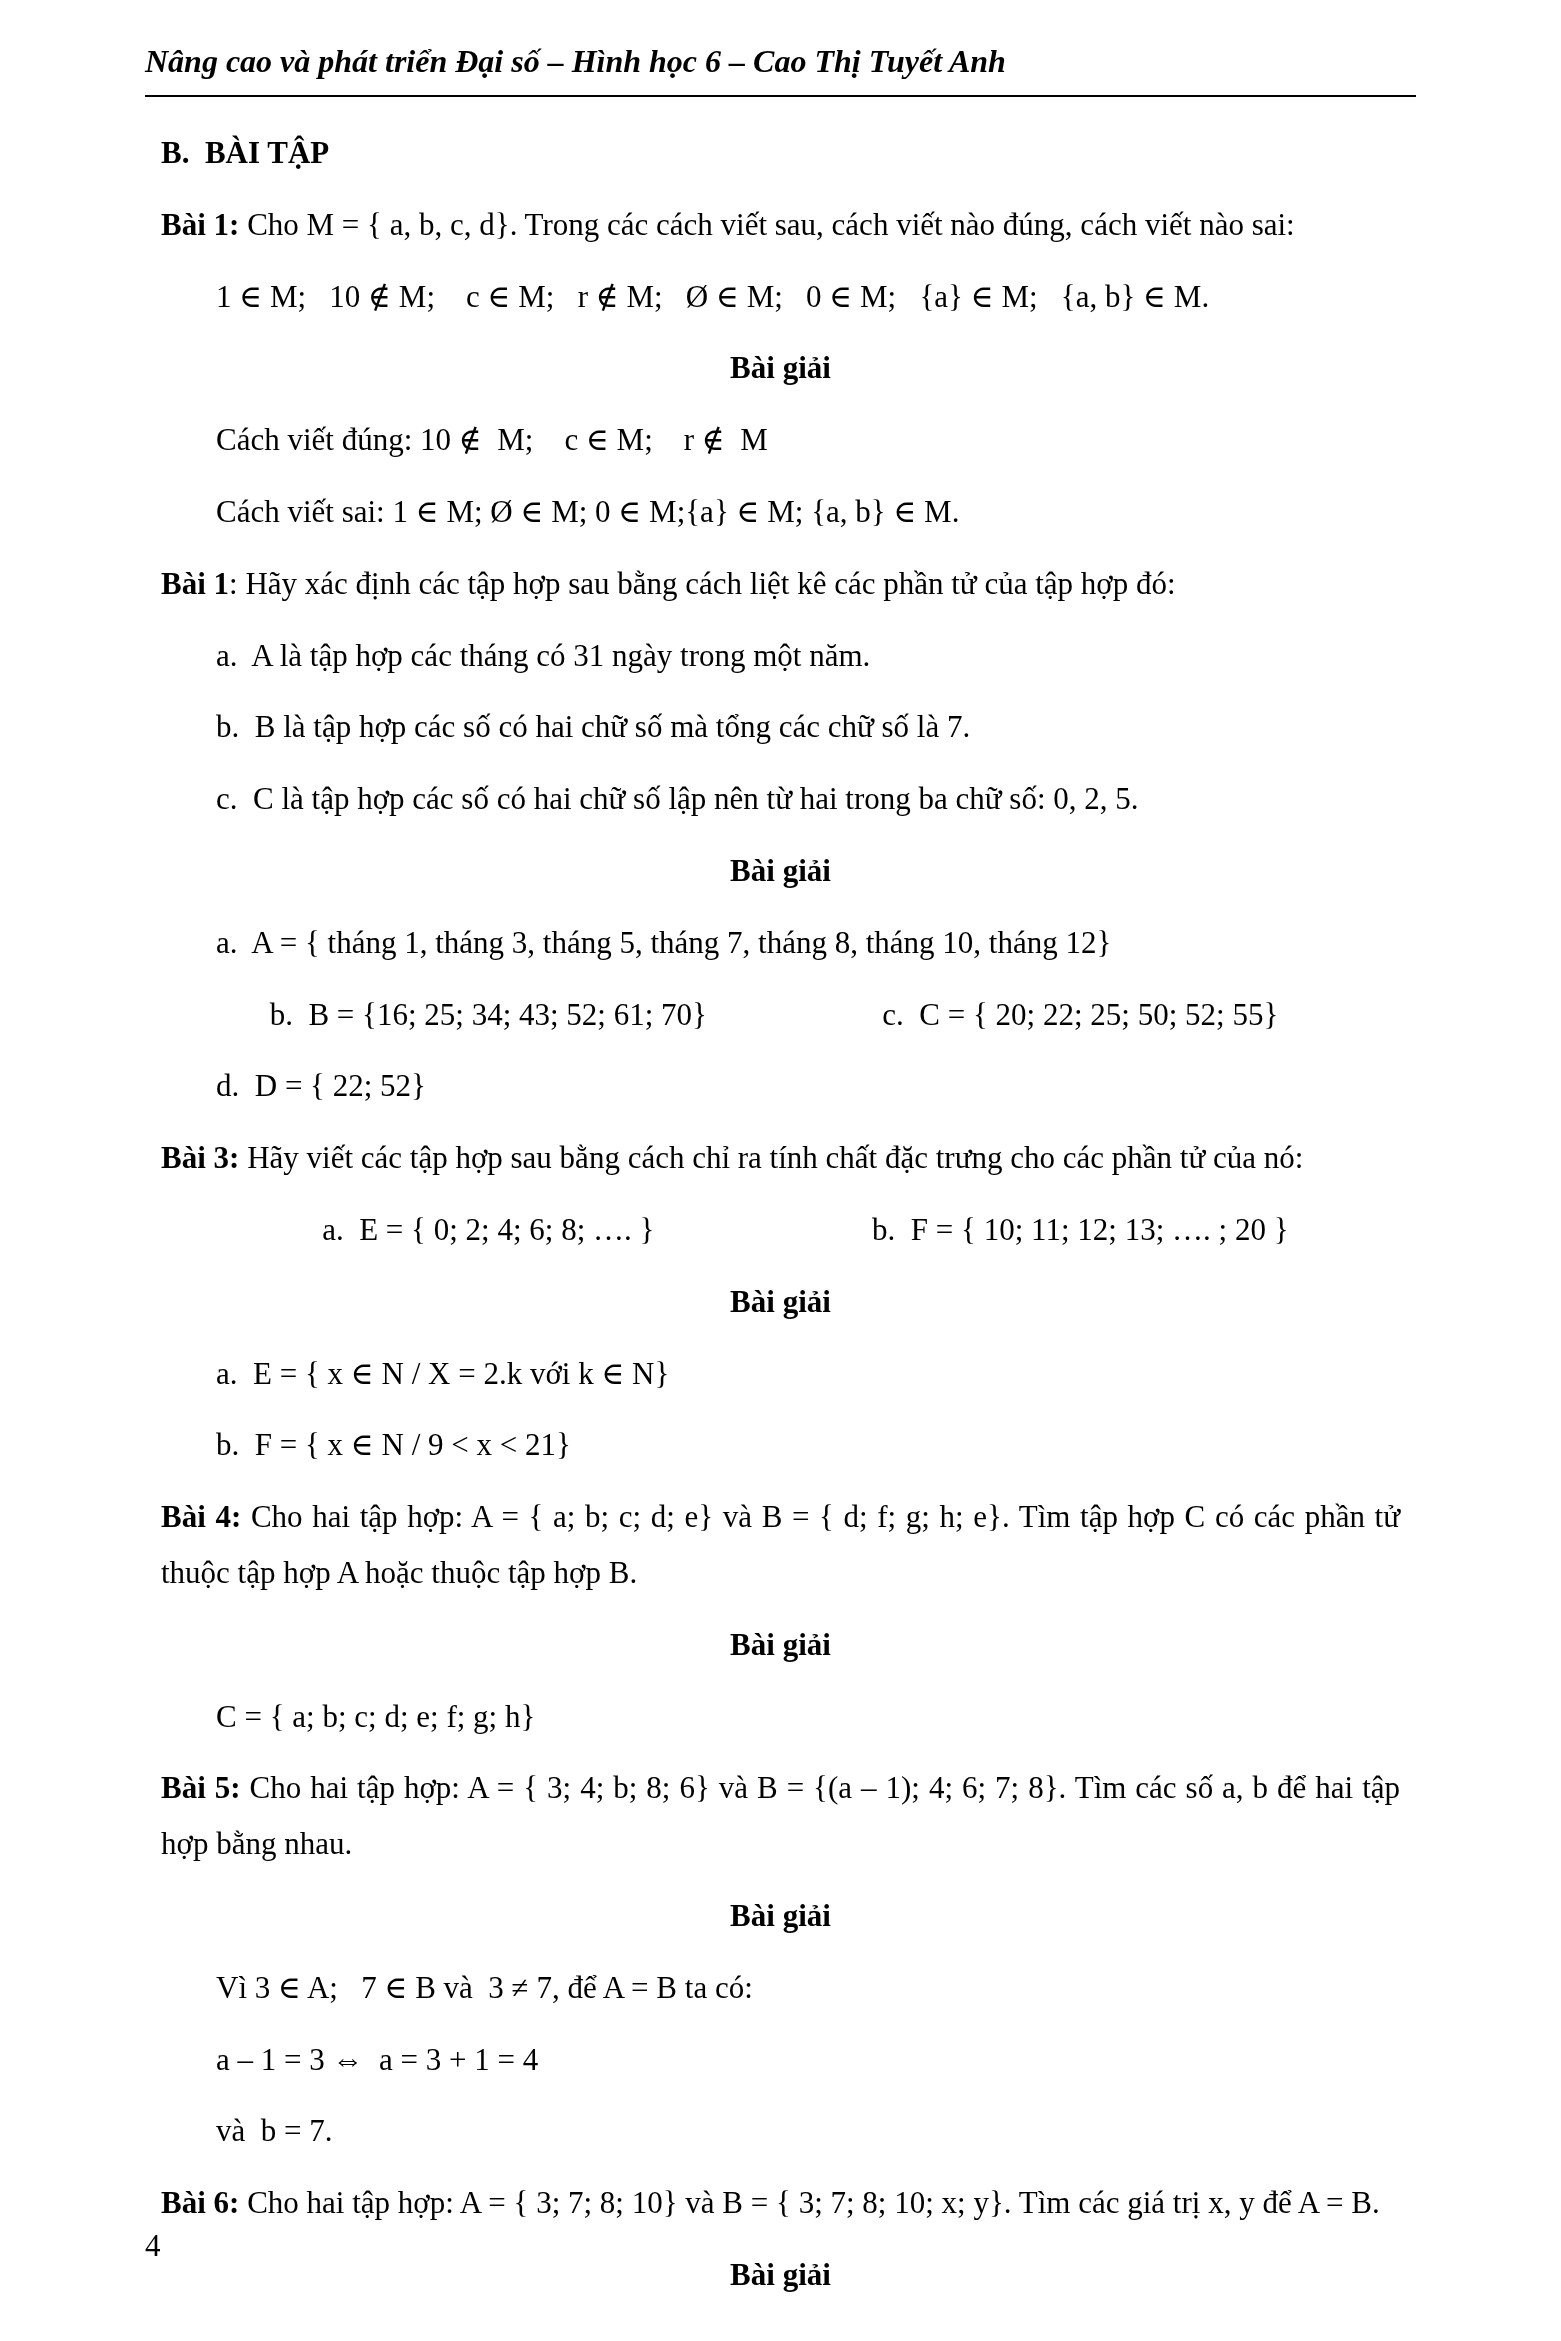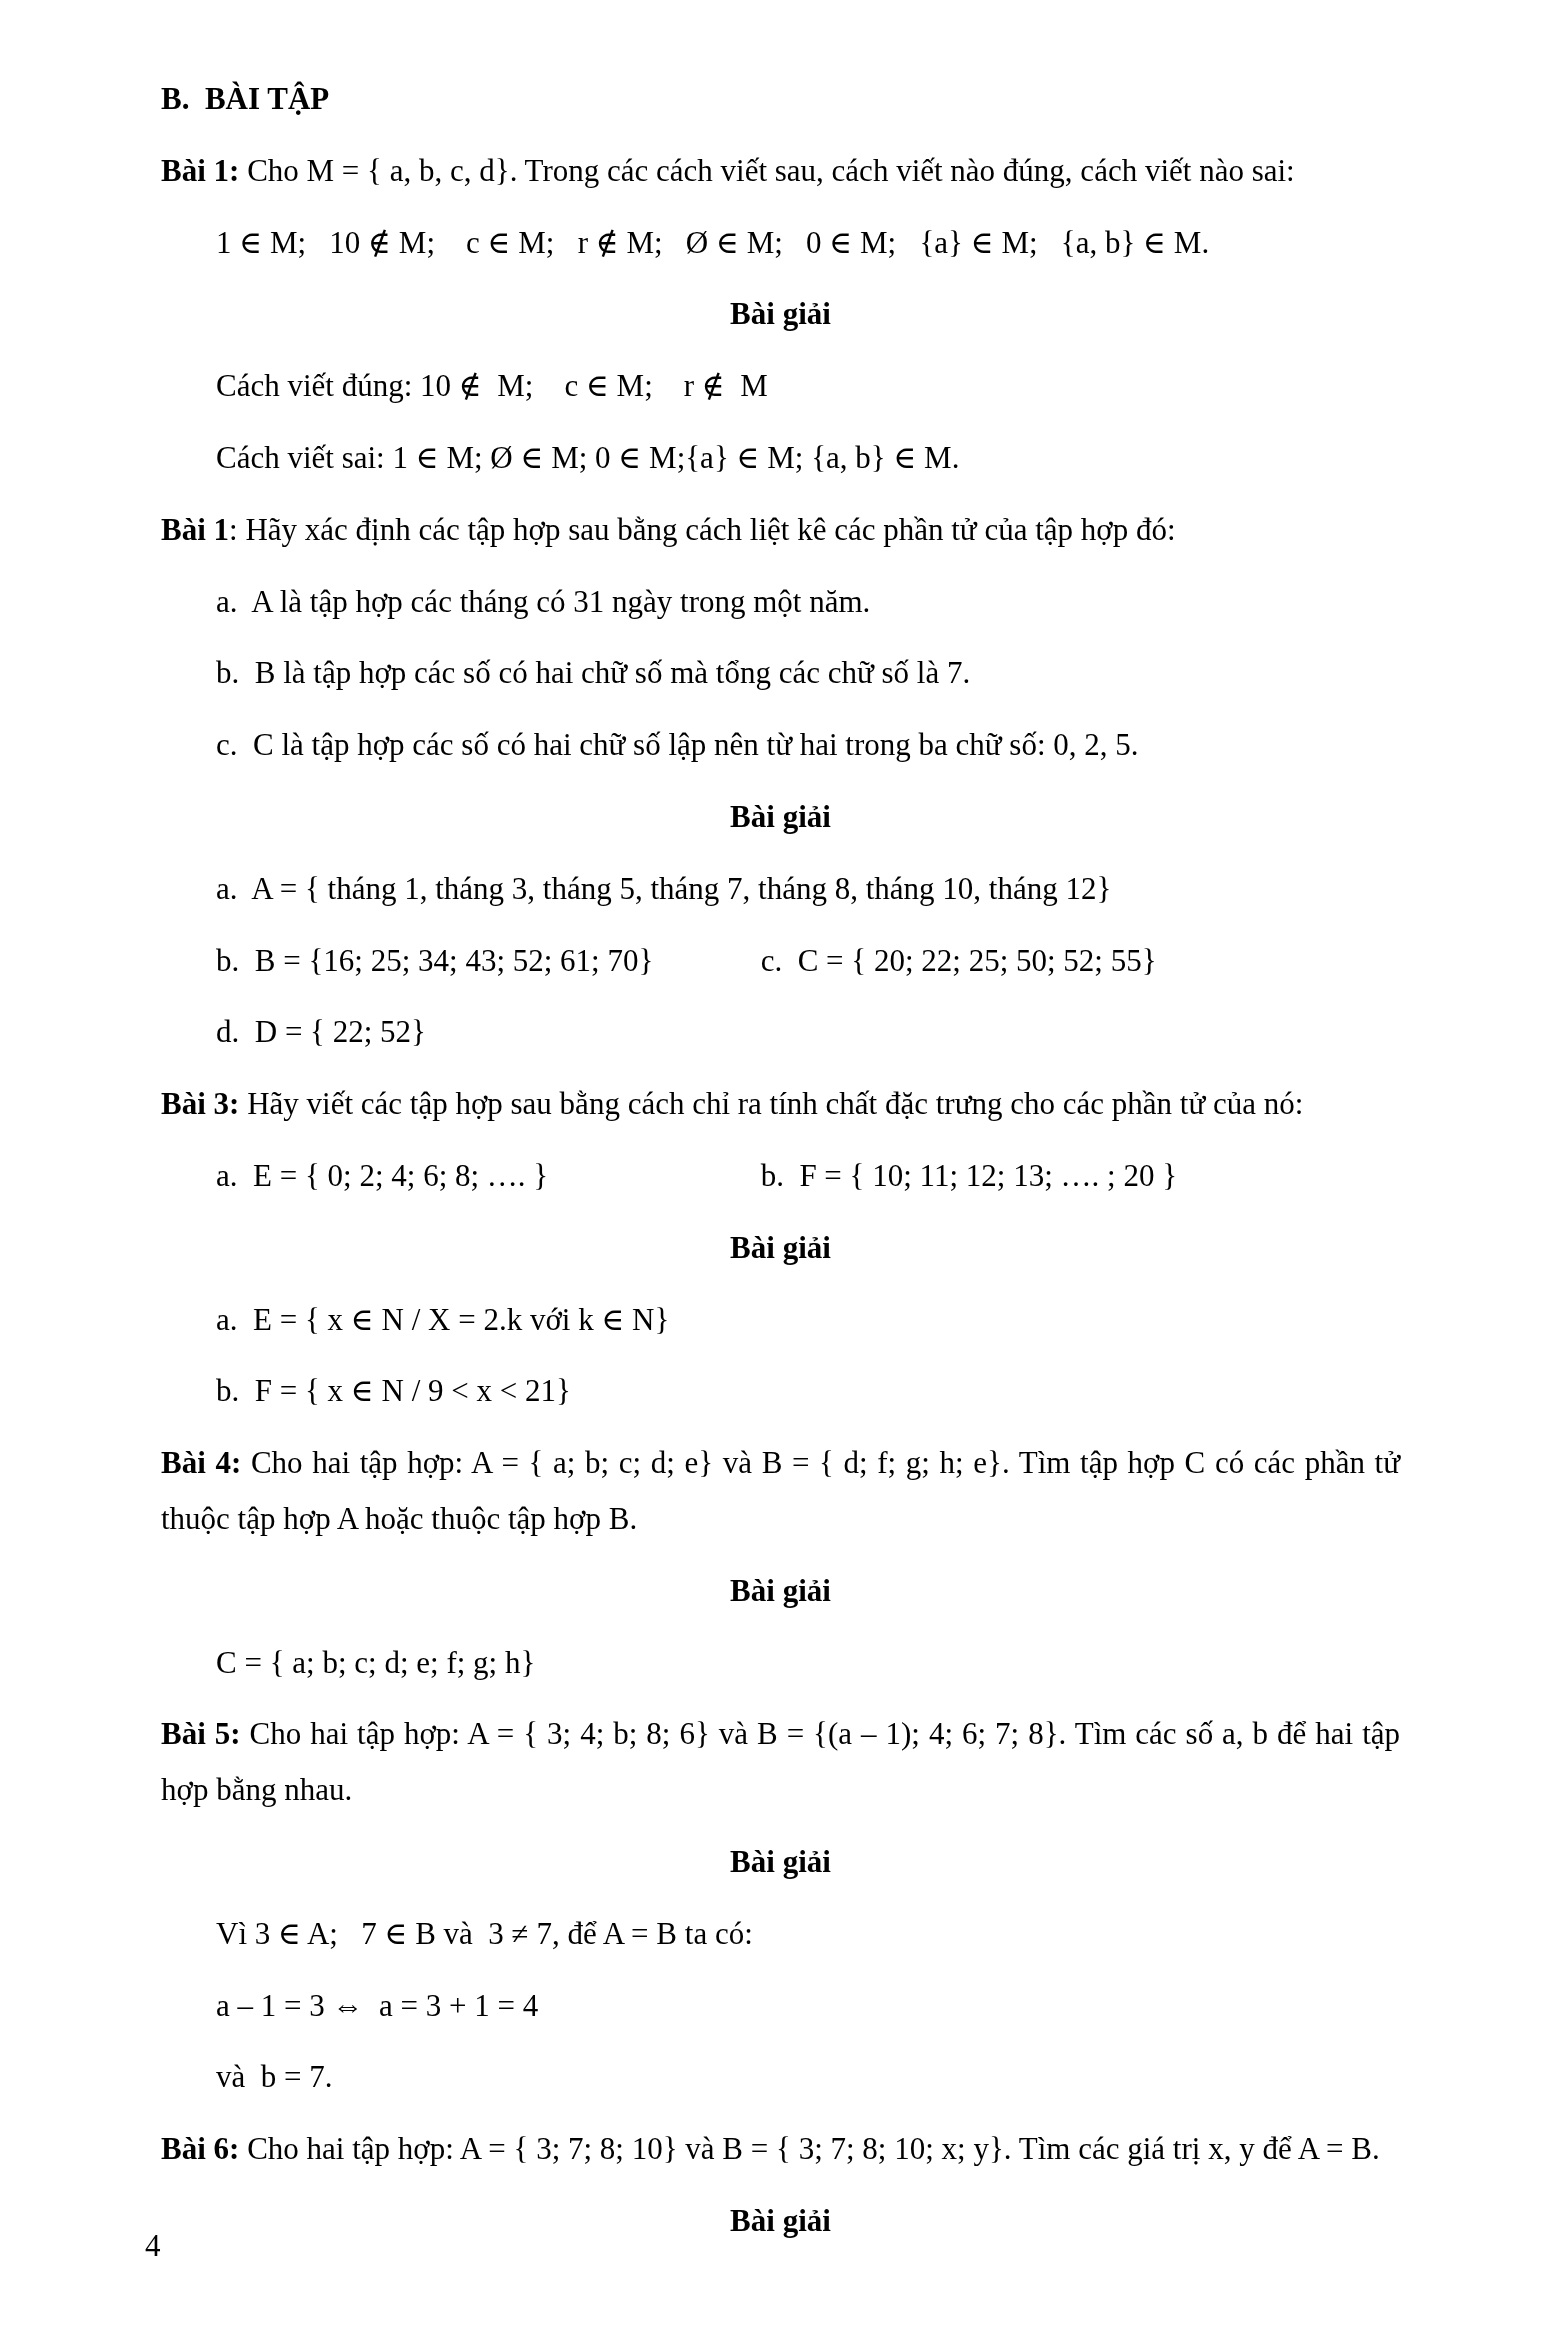--- a/index.html
+++ b/index.html
@@ -49,38 +49,42 @@
     white-space: pre-wrap;
   }
   .solution {
     text-align: center;
     font-weight: 700;
   }
   .twocol {
     padding-left: 55px;
     display: flex;
     white-space: pre-wrap;
+    text-align: center;
   }
   .twocol .col-left {
     flex: 0 0 46%;
   }
   .twocol .col-right {
     flex: 1 1 auto;
   }
   .pagenum {
     position: absolute;
     left: 145px;
     bottom: 78px;
     font-size: 31px;
   }
 </style>
 </head>
 <body>
 
 <div class="page">
+  <div class="header">
+    <span>Nâng cao và phát triển Đại số – Hình học 6 – Cao Thị Tuyết Anh</span>
+  </div>
   <div class="content">
       <p class="para section">B.  BÀI TẬP</p>
       <p class="para problem"><b>Bài 1:</b><span> Cho M = { a, b, c, d}. Trong các cách viết sau, cách viết nào đúng, cách viết nào sai:</span></p>
       <p class="para indent">1 ∈ M;   10 ∉ M;    c ∈ M;   r ∉ M;   Ø ∈ M;   0 ∈ M;   {a} ∈ M;   {a, b} ∈ M.</p>
       <p class="para solution">Bài giải</p>
       <p class="para indent">Cách viết đúng: 10 ∉  M;    c ∈ M;    r ∉  M</p>
       <p class="para indent">Cách viết sai: 1 ∈ M; Ø ∈ M; 0 ∈ M;{a} ∈ M; {a, b} ∈ M.</p>
       <p class="para problem"><b>Bài 1</b><span>: Hãy xác định các tập hợp sau bằng cách liệt kê các phần tử của tập hợp đó:</span></p>
       <p class="para list">a.  A là tập hợp các tháng có 31 ngày trong một năm.</p>
       <p class="para list">b.  B là tập hợp các số có hai chữ số mà tổng các chữ số là 7.</p>

